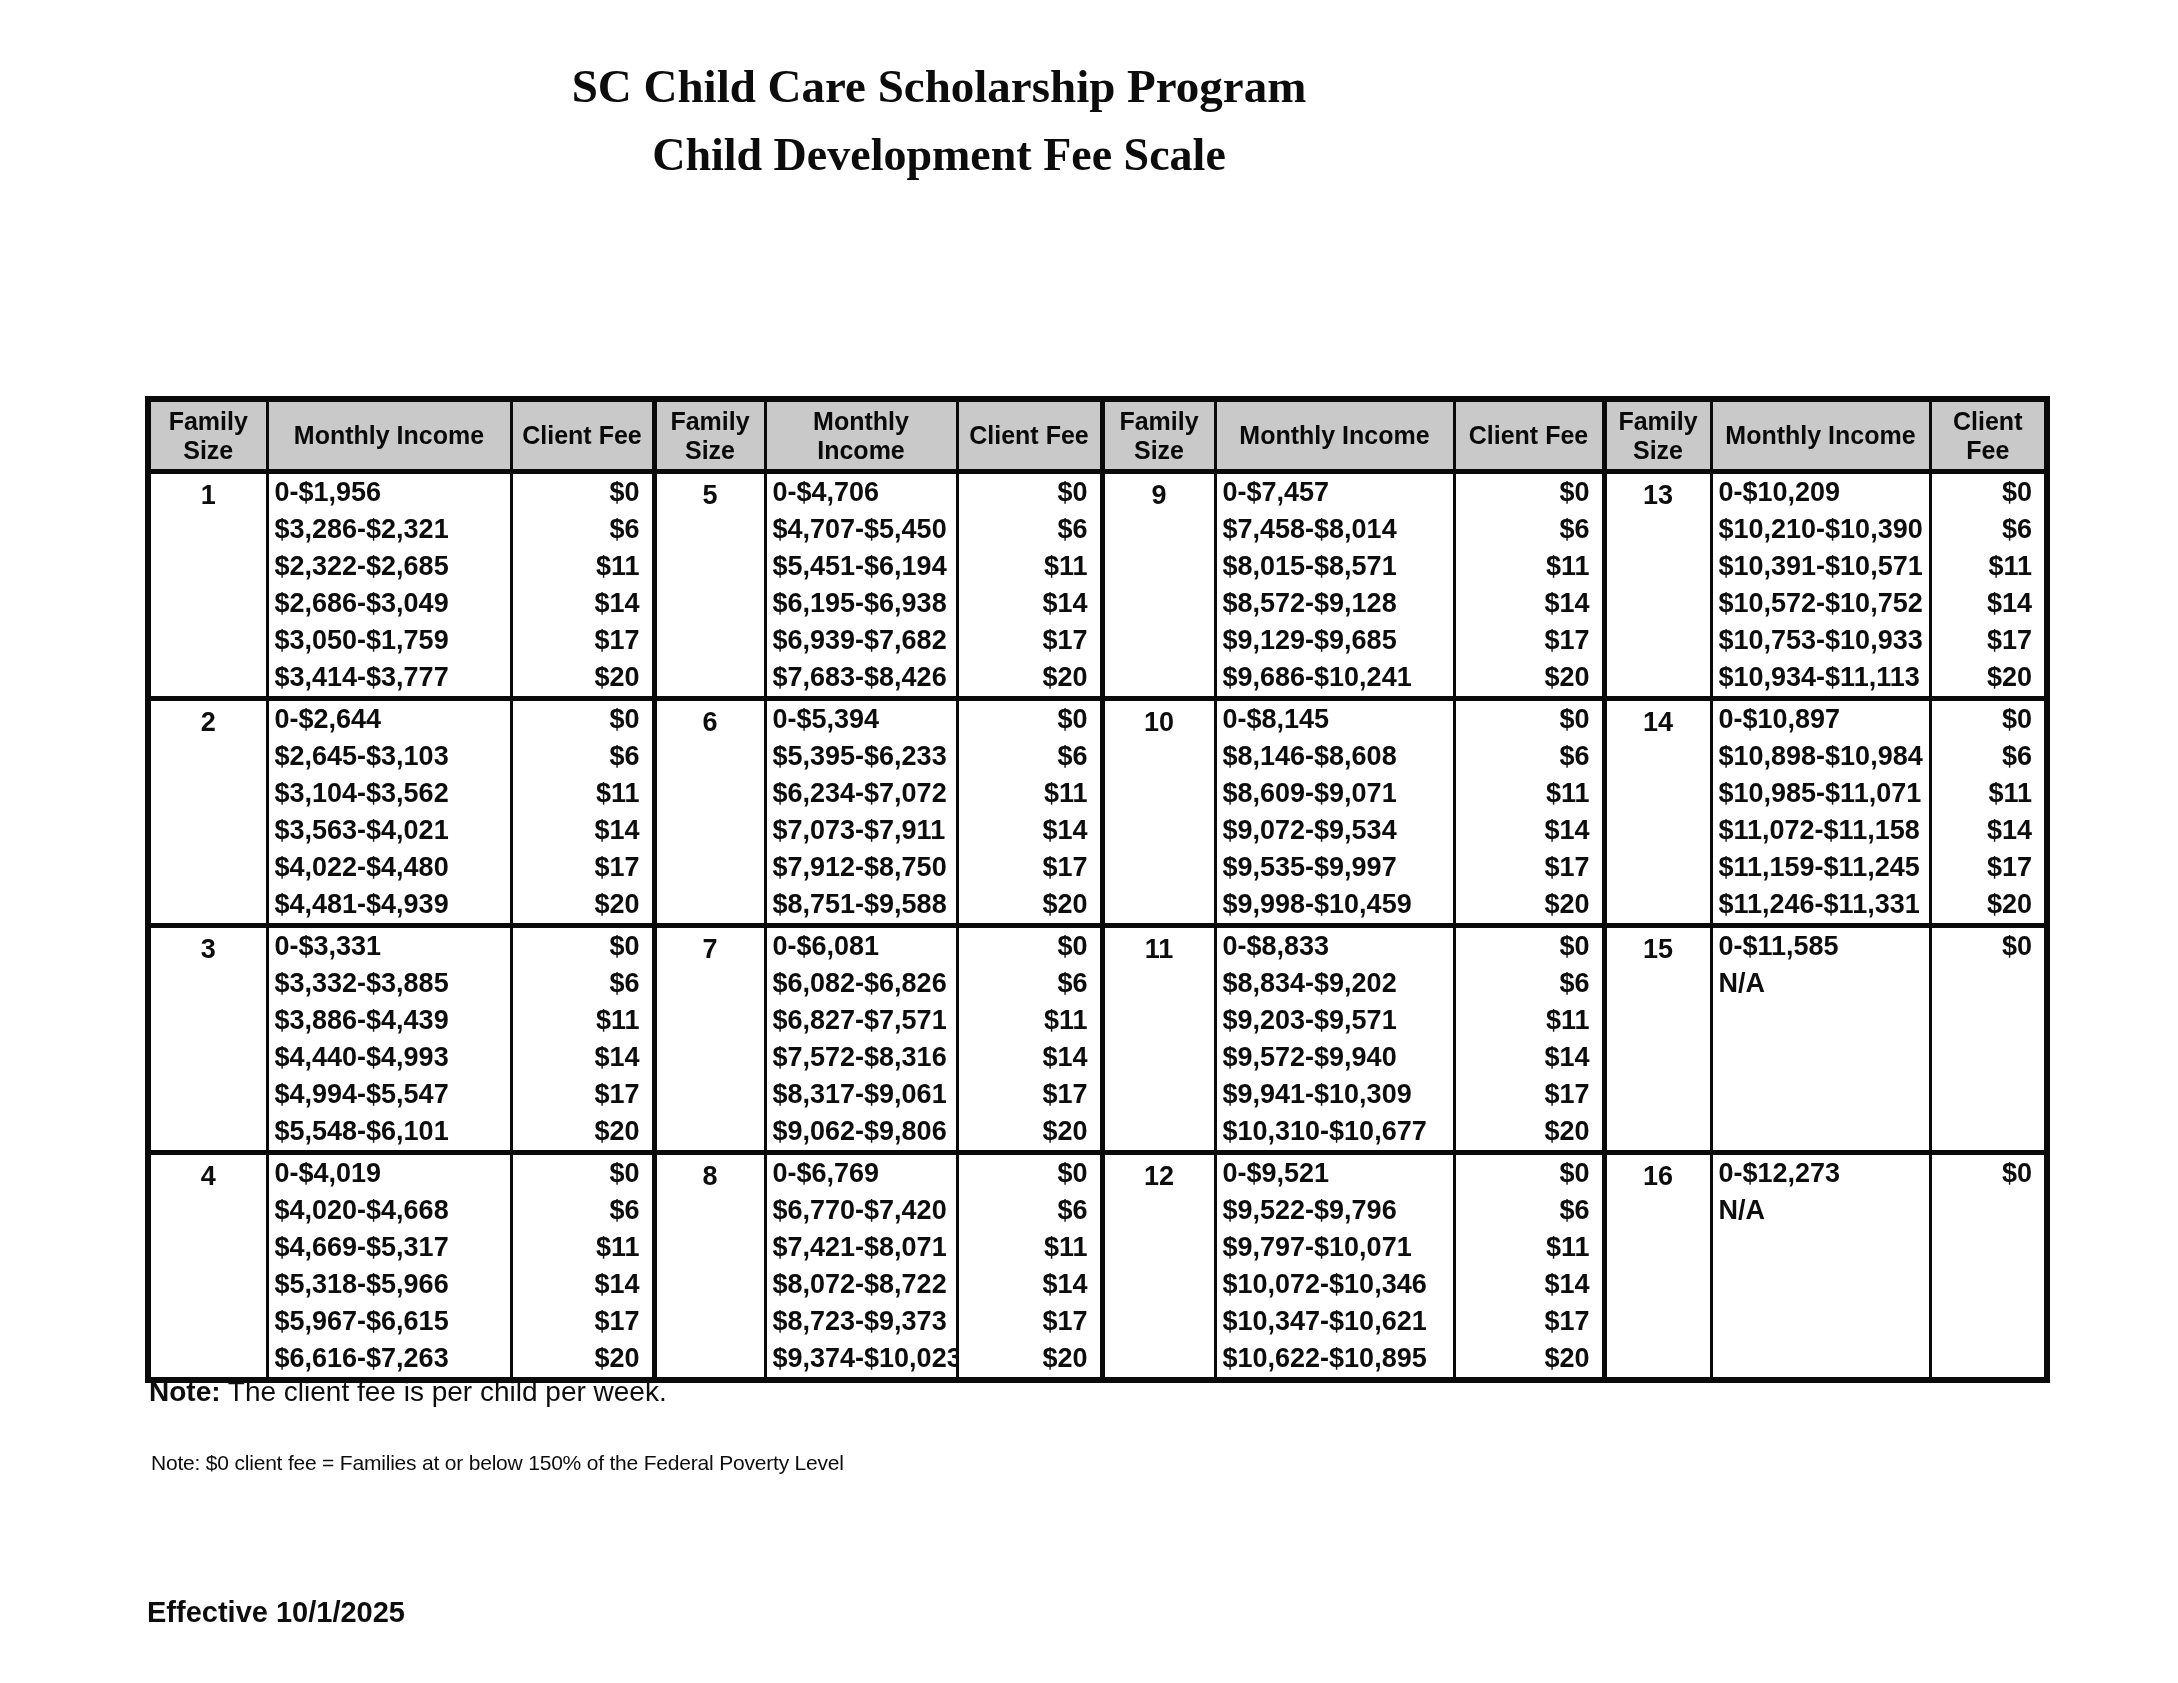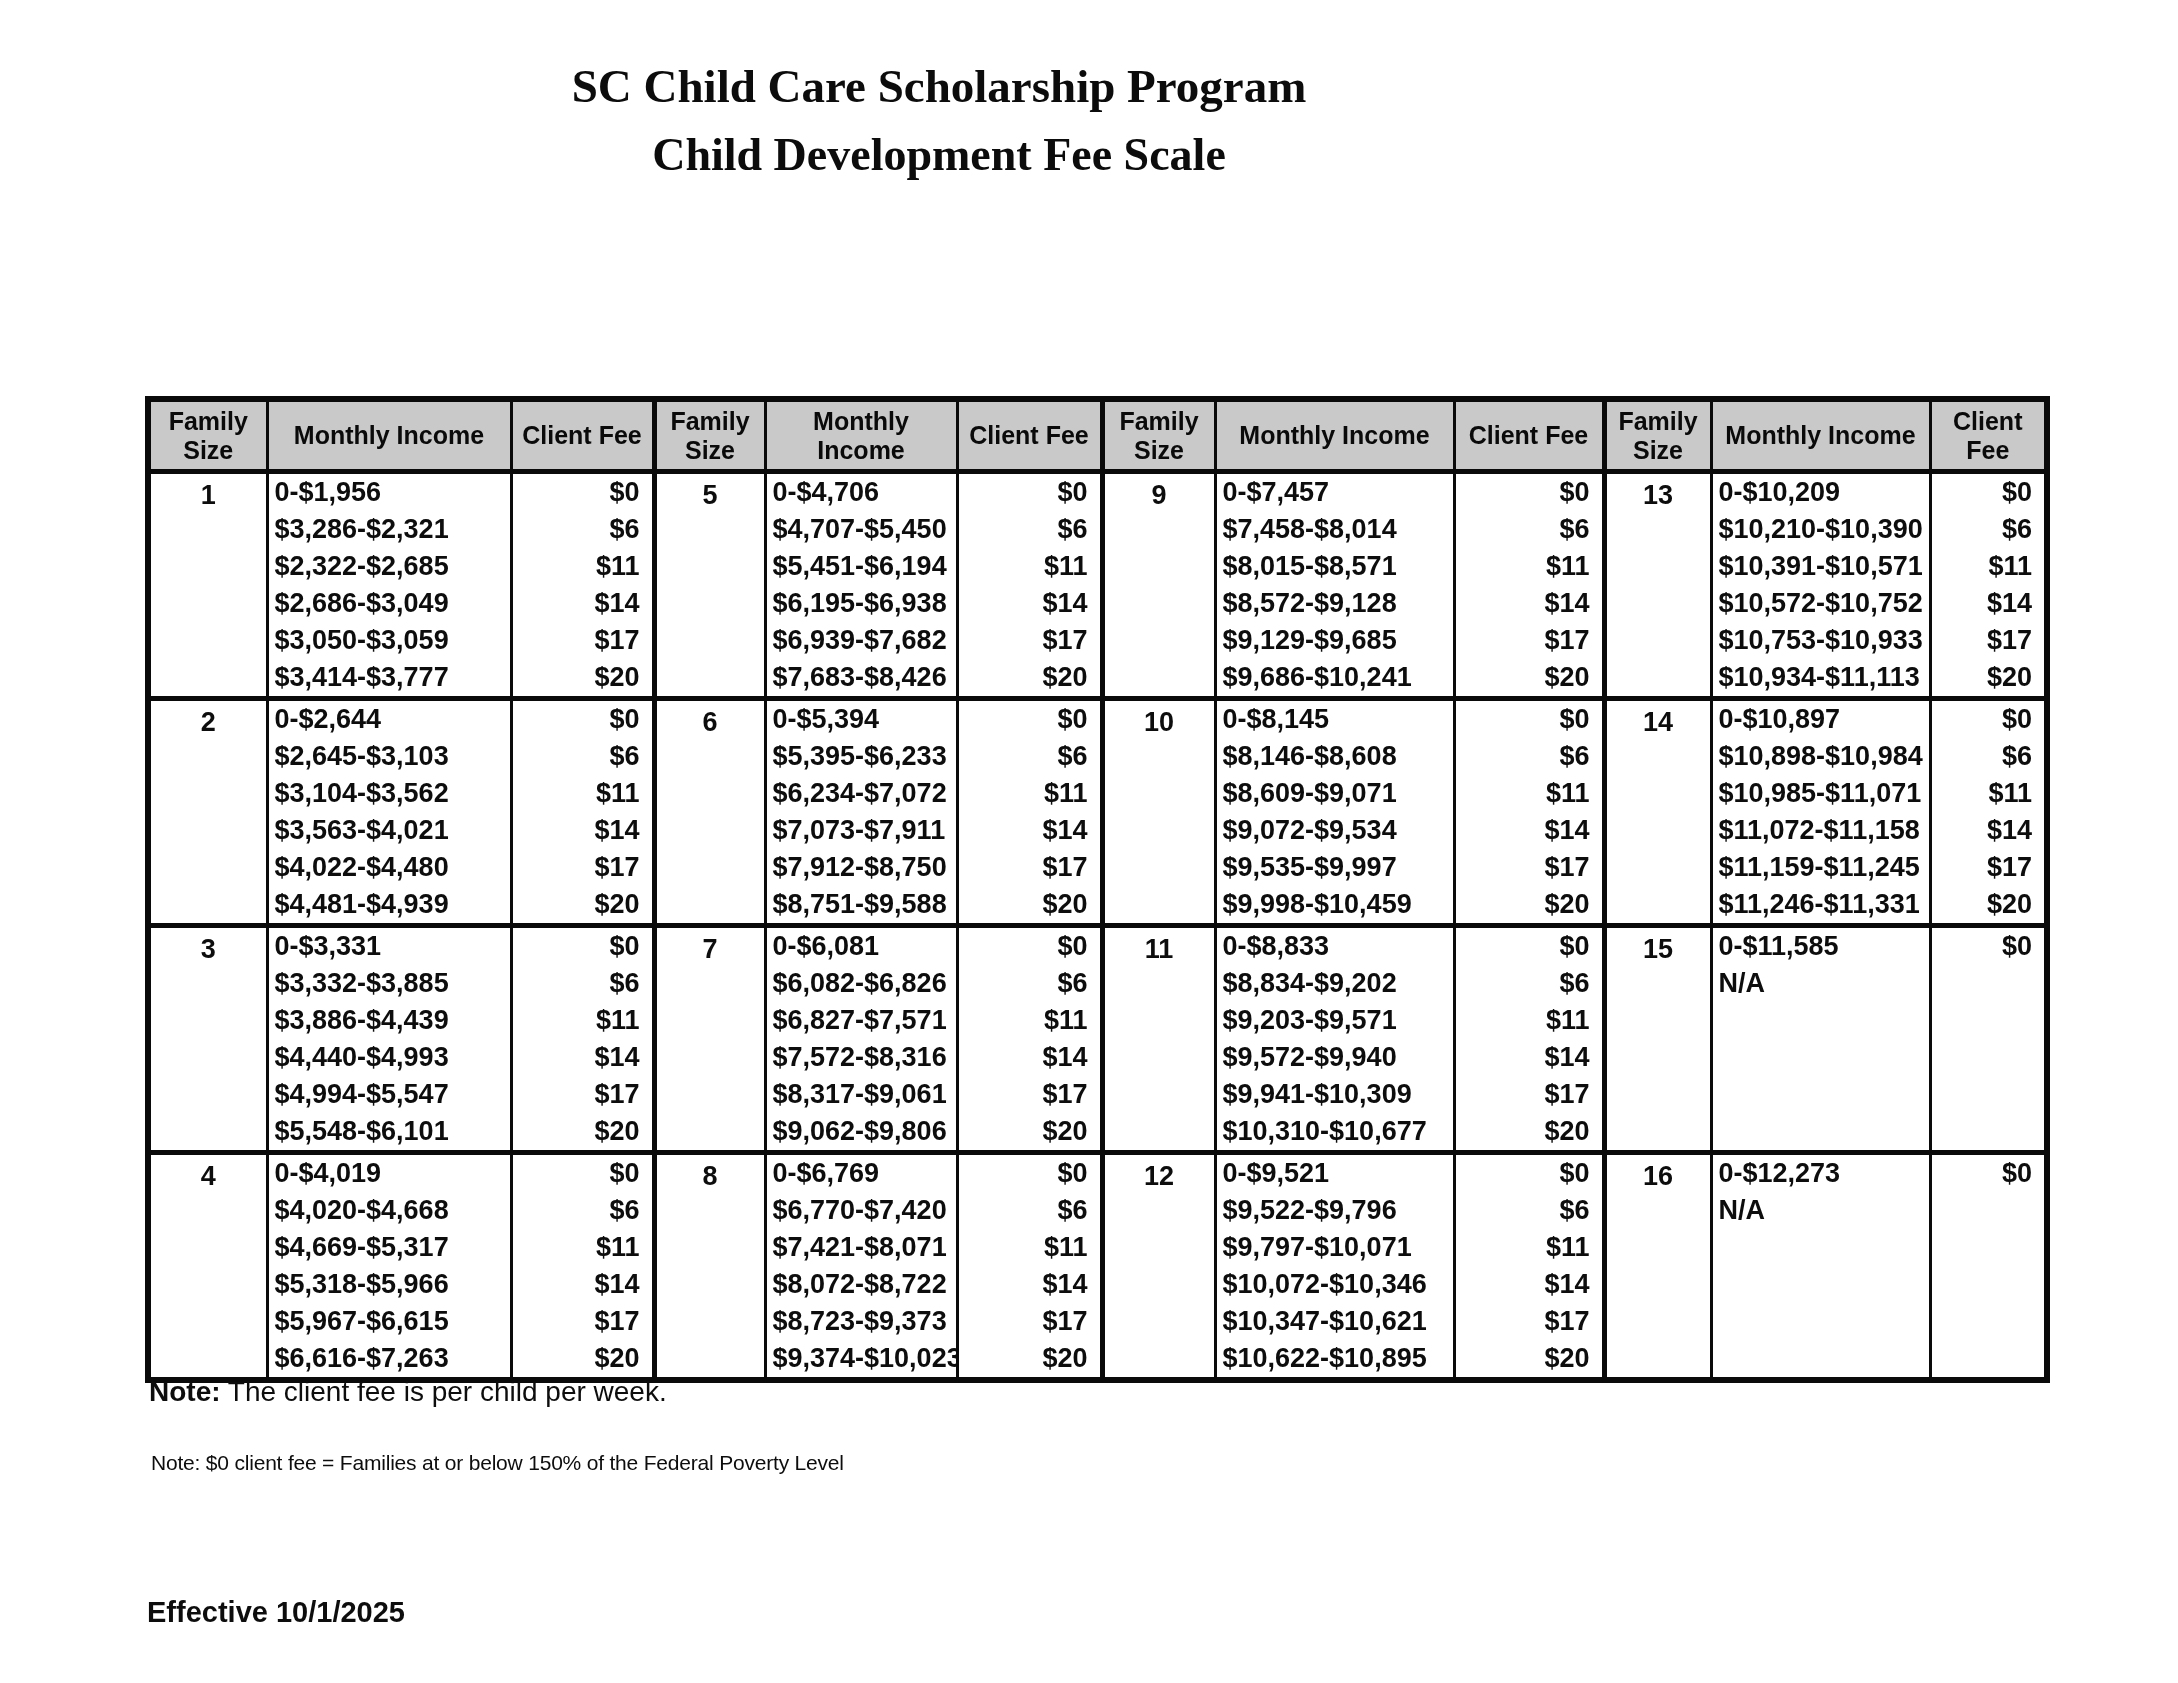--- a/index.html
+++ b/index.html
@@ -134,21 +134,21 @@
         <td class="mi">$2,686-$3,049</td>
         <td class="cf">$14</td>
         <td class="mi">$6,195-$6,938</td>
         <td class="cf">$14</td>
         <td class="mi">$8,572-$9,128</td>
         <td class="cf">$14</td>
         <td class="mi">$10,572-$10,752</td>
         <td class="cf">$14</td>
       </tr>
       <tr>
-        <td class="mi">$3,050-$3,059</td>
+        <td class="mi">$3,050-$1,759</td>
         <td class="cf">$17</td>
         <td class="mi">$6,939-$7,682</td>
         <td class="cf">$17</td>
         <td class="mi">$9,129-$9,685</td>
         <td class="cf">$17</td>
         <td class="mi">$10,753-$10,933</td>
         <td class="cf">$17</td>
       </tr>
       <tr>
         <td class="mi">$3,414-$3,777</td>

